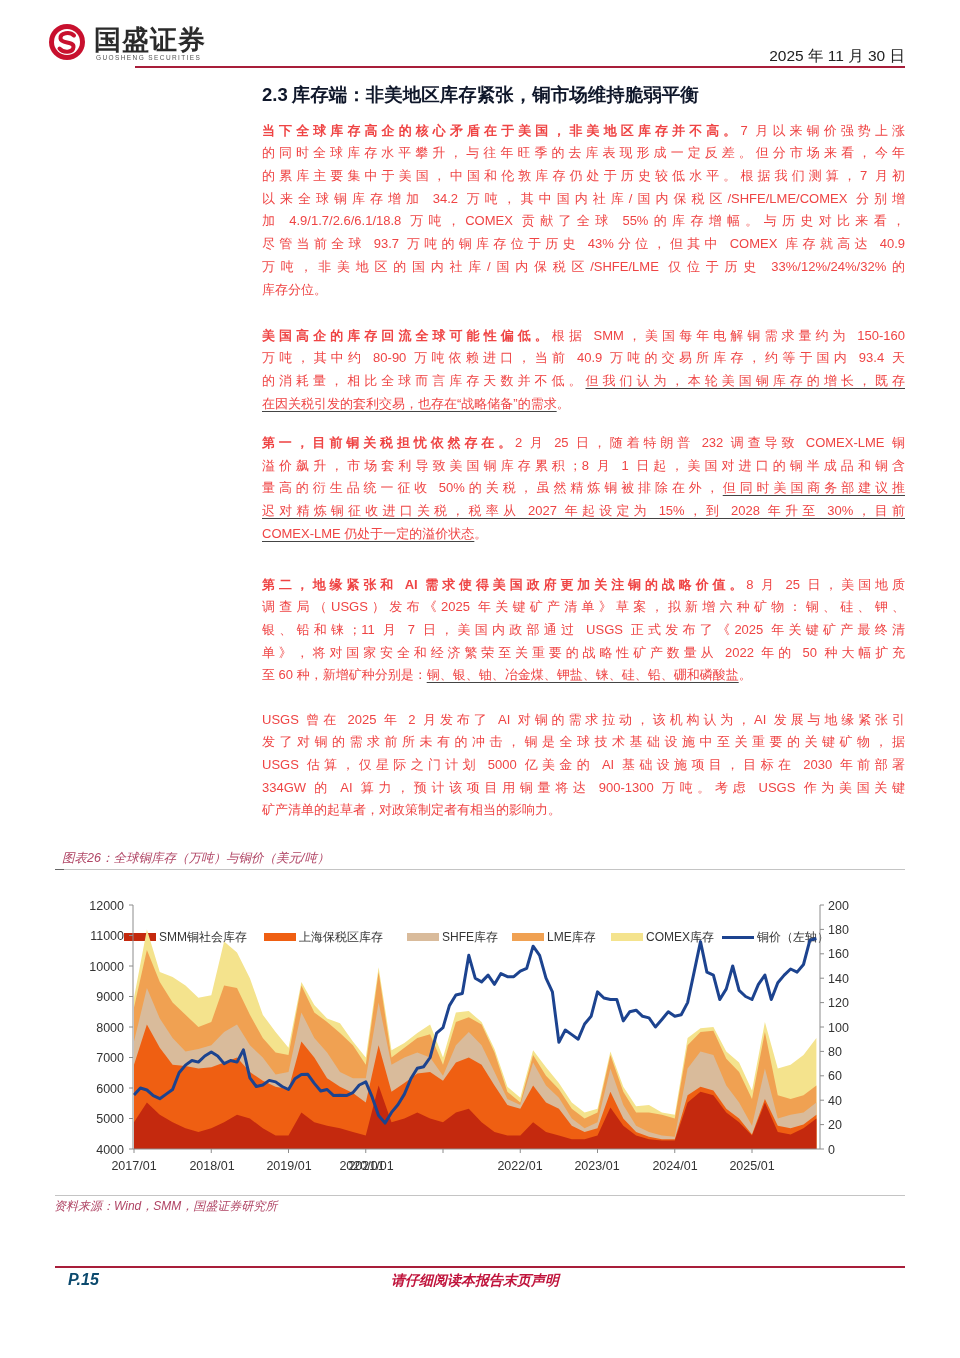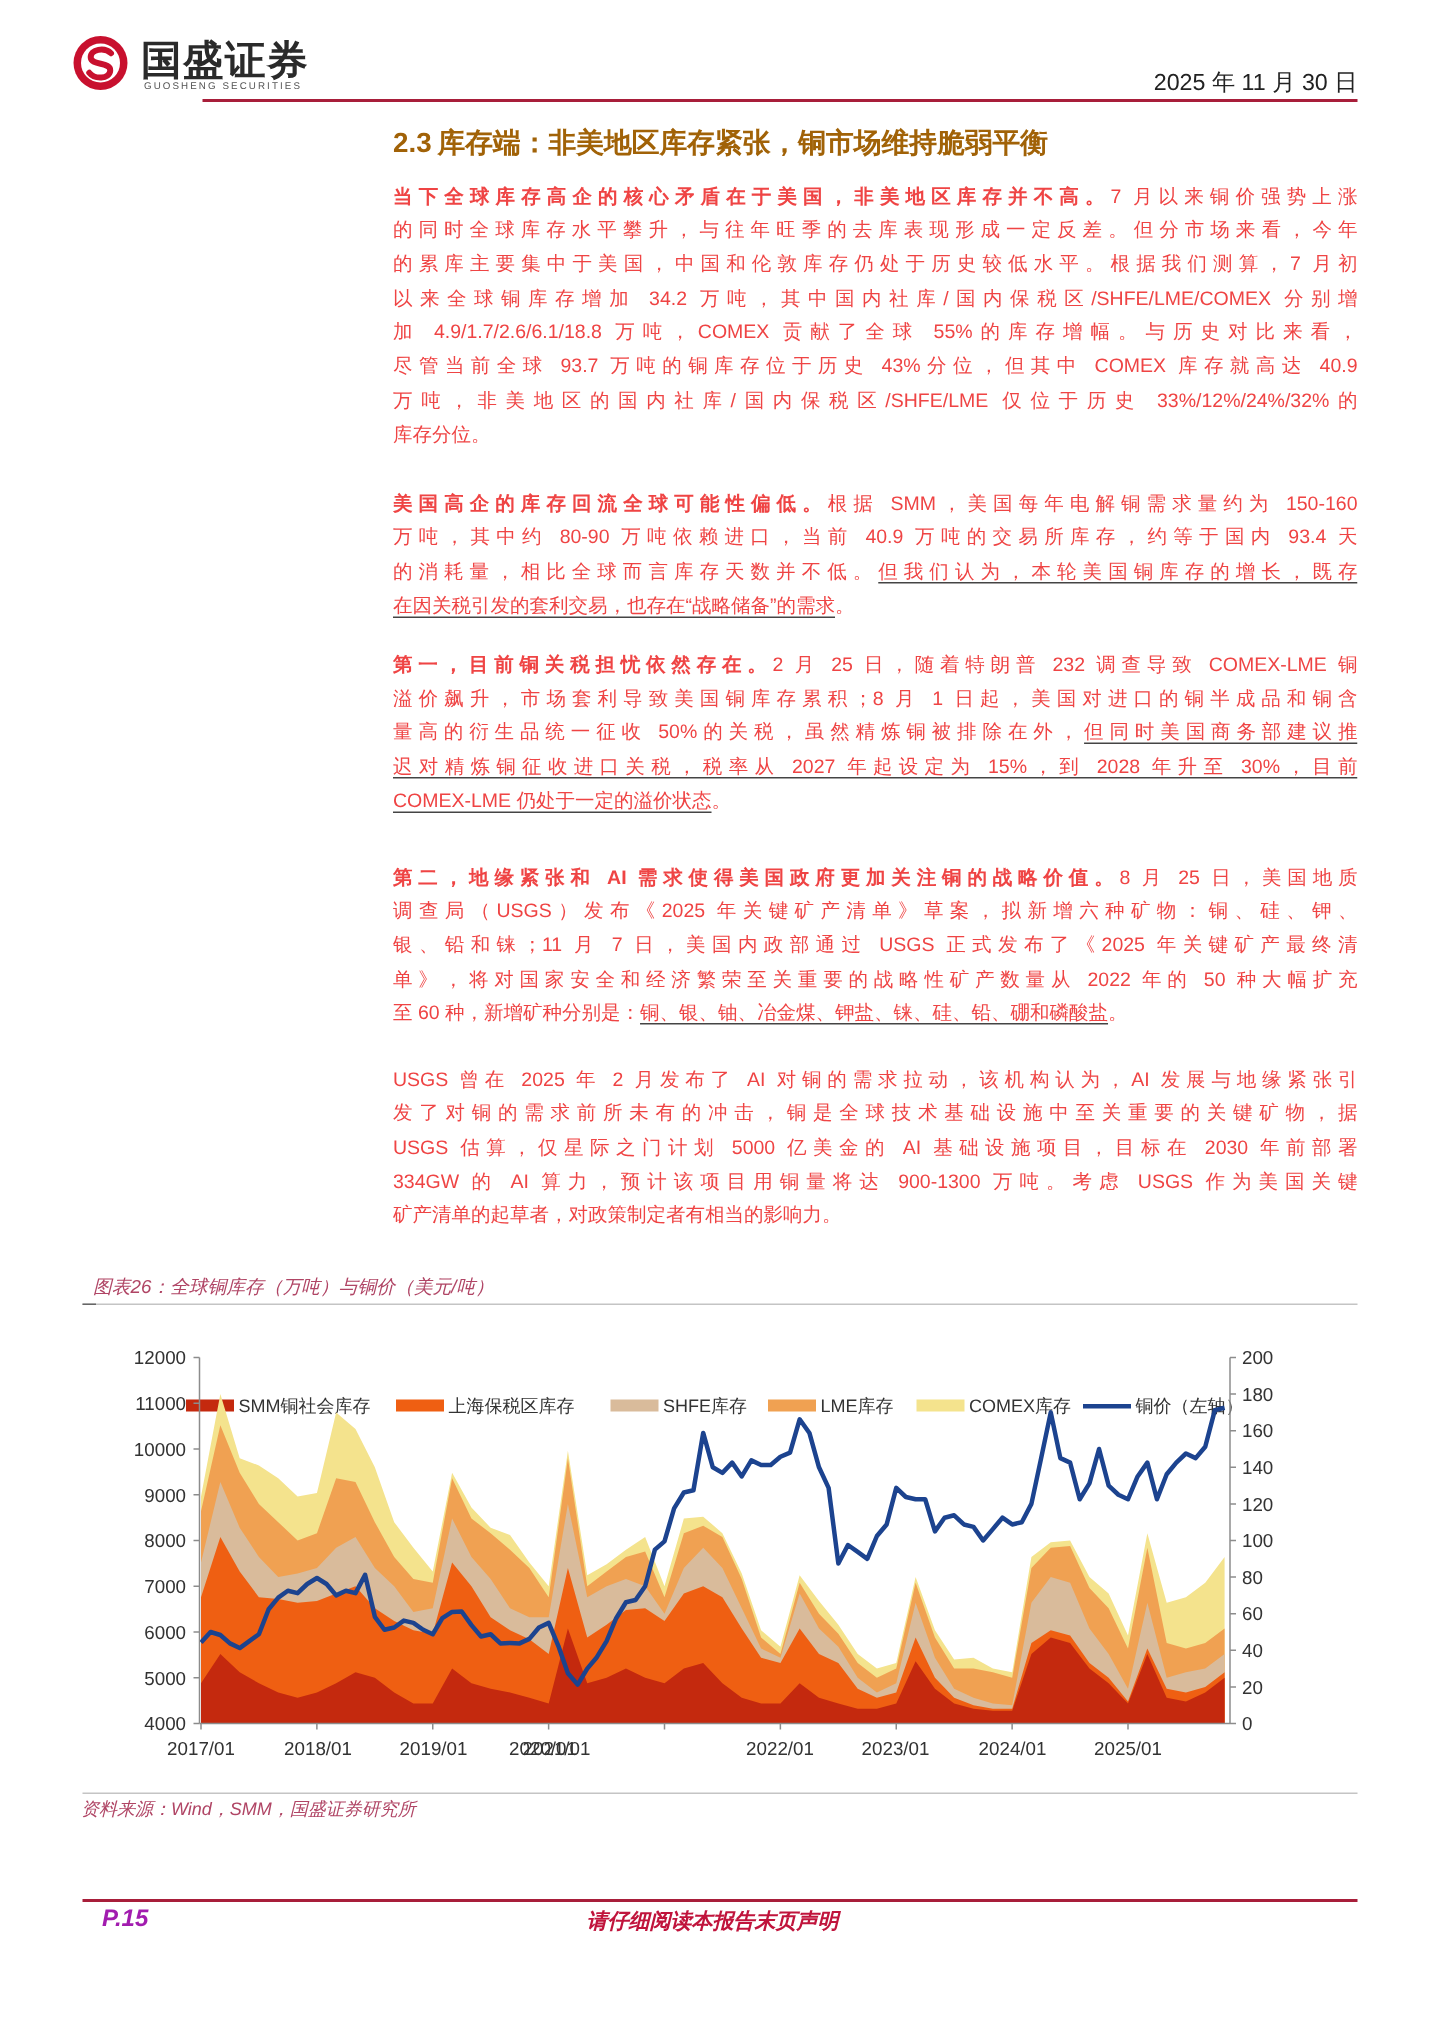--- a/index.html
+++ b/index.html
@@ -6,42 +6,42 @@
   #page{position:relative;width:960px;height:1358px;background:#fff;overflow:hidden;
         font-family:"Liberation Sans","DejaVu Sans",sans-serif;color:#1a1a1a;}
   .abs{position:absolute;}
   
   #logo{left:48px;top:23px;width:38px;height:38px;}
   #brand-cn{left:94px;top:24px;font-size:27px;font-weight:bold;color:#2a2a2a;letter-spacing:1px;line-height:32px;white-space:nowrap;}
   #brand-en{left:96px;top:54px;font-size:6.5px;letter-spacing:1.4px;color:#555;white-space:nowrap;}
   #date{right:55px;top:46px;font-size:15.5px;color:#222;white-space:nowrap;line-height:20px;}
   #header-rule{left:135px;top:66px;width:770px;height:2px;background:#a81e3a;}
   
-  #heading{left:262px;top:84px;font-size:18.5px;font-weight:bold;color:#a16207;line-height:22px;white-space:nowrap;}
+  #heading{left:262px;top:84px;font-size:18.5px;font-weight:bold;color:#0f172a;line-height:22px;white-space:nowrap;}
   #heading .num{margin-right:4px;}
   
   .para{position:absolute;left:262px;width:643px;font-size:13px;line-height:22.7px;color:#ef4444;}
   .line{height:22.7px;white-space:nowrap;overflow:hidden;text-align:justify;text-align-last:justify;}
   .line.last{text-align-last:left;}
   .b{font-weight:bold;}
   .u{text-decoration:underline;text-decoration-color:#444;text-underline-offset:3px;}
   
   #caption{left:62px;top:849px;font-size:12.5px;font-style:italic;color:#b04565;white-space:nowrap;line-height:18px;}
   #caption-rule{left:55px;top:869px;width:850px;height:1px;background:#c4c4c4;}
   #caption-rule-tick{left:55px;top:869px;width:9px;height:1px;background:#666;}
   .legend-item{position:absolute;top:885px;height:16px;display:flex;align-items:center;white-space:nowrap;margin-top:44px;}
   .swatch{display:inline-block;width:32px;height:8px;margin-right:3px;}
   .swatch.line-sw{height:3px;}
   .legend-label{font-size:12px;color:#333;}
   #chart-svg{position:absolute;left:55px;top:880px;width:850px;height:305px;}
   #source-rule{left:55px;top:1195px;width:850px;height:1px;background:#c4c4c4;}
   #source{left:54px;top:1198px;font-size:12px;font-style:italic;color:#b04565;white-space:nowrap;line-height:16px;}
   
   #footer-rule{left:55px;top:1266px;width:850px;height:2px;background:#a81e3a;}
-  #page-num{left:68px;top:1270px;font-size:16px;font-weight:bold;font-style:italic;color:#a21caf;line-height:20px;}
+  #page-num{left:68px;top:1270px;font-size:16px;font-weight:bold;font-style:italic;color:#0c4a6e;line-height:20px;}
   #notice{left:368px;top:1271px;width:214px;text-align:center;font-size:14px;font-weight:bold;font-style:italic;color:#c0143c;line-height:18px;white-space:nowrap;}
 </style>
 </head>
 <body>
 
 <div id="page">
 
   <svg id="logo" class="abs" viewBox="0 0 38 38">
     <circle cx="19" cy="19" r="18" fill="#c8102e"></circle>
     <circle cx="19" cy="19" r="13" fill="#fff"></circle>

